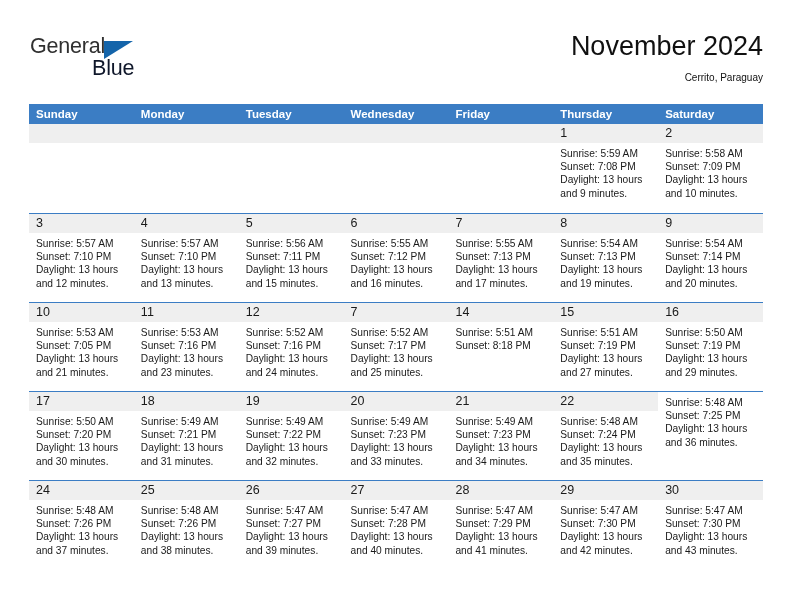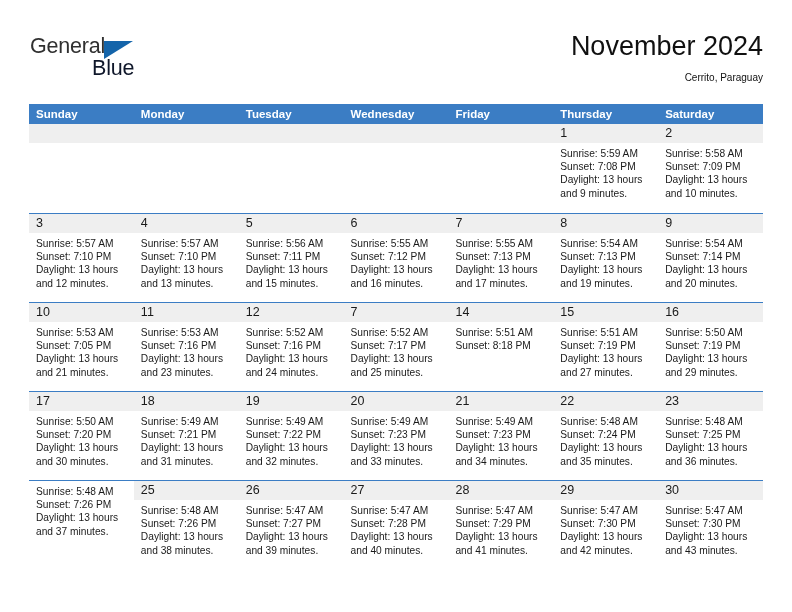--- a/index.html
+++ b/index.html
@@ -395,31 +395,31 @@
       </div>
       <div class="day-cell">
         <span class="daynum">22</span>
         <div class="info">
           <div>Sunrise: 5:48 AM</div>
           <div>Sunset: 7:24 PM</div>
           <div class="daylight">Daylight: 13 hours and 35 minutes.</div>
         </div>
       </div>
       <div class="day-cell">
-        <span class="daynum">23</span>
         <div class="info">
           <div>Sunrise: 5:48 AM</div>
           <div>Sunset: 7:25 PM</div>
           <div class="daylight">Daylight: 13 hours and 36 minutes.</div>
         </div>
       </div>
     </div>
 
     <div class="week-row">
       <div class="day-cell">
+        <span class="daynum">24</span>
         <div class="info">
           <div>Sunrise: 5:48 AM</div>
           <div>Sunset: 7:26 PM</div>
           <div class="daylight">Daylight: 13 hours and 37 minutes.</div>
         </div>
       </div>
       <div class="day-cell">
         <span class="daynum">25</span>
         <div class="info">
           <div>Sunrise: 5:48 AM</div>

